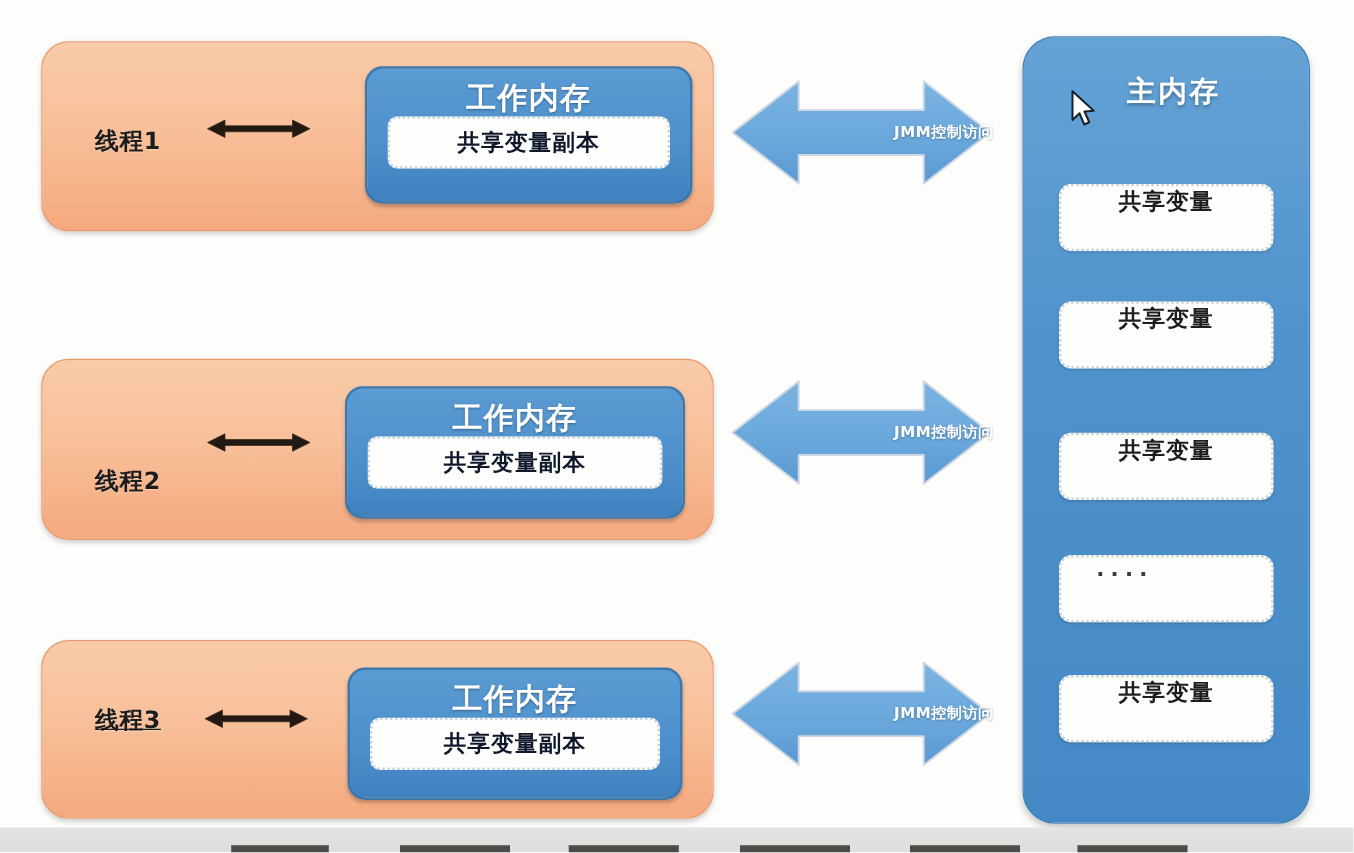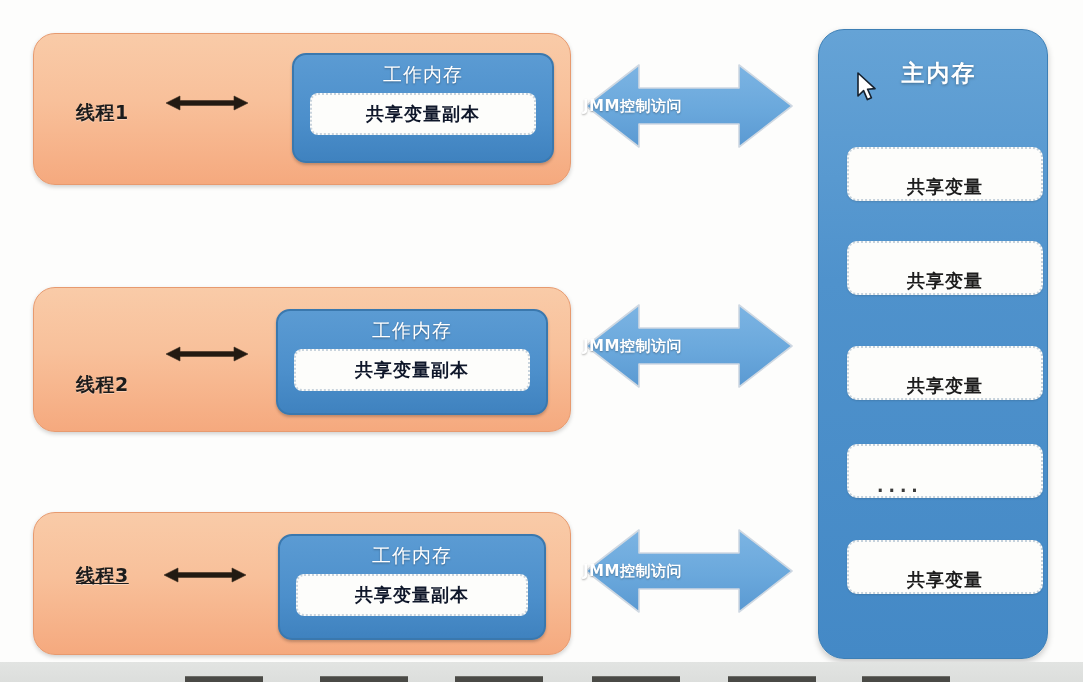--- a/index.html
+++ b/index.html
@@ -74,22 +74,22 @@
   }
   .r1 .work-mem { left: 258px; top: 19px;  width: 262px; height: 110px; }
   .r2 .work-mem { left: 242px; top: 21px;  width: 272px; height: 106px; }
   .r3 .work-mem { left: 244px; top: 21px;  width: 268px; height: 106px; }
 
   .work-mem-title {
     position: absolute;
     left: 0; right: 0;
     top: 7px;
     text-align: center;
-    font-size: 19px;
-    font-weight: normal;
+    font-size: 24px;
+    font-weight: bold;
     color: #ffffff;
     letter-spacing: 1px;
     text-shadow: 0 1px 2px rgba(0,0,0,0.35);
   }
 
   .copy-box {
     position: absolute;
     left: 16px;
     right: 16px;
     top: 38px;
@@ -120,22 +120,22 @@
   .jmm-arrow.a2 { left: 583px; top: 300px; }
   .jmm-arrow.a3 { left: 583px; top: 525px; }
 
   .jmm-arrow svg { display: block; width: 100%; height: 100%; }
 
   .jmm-label {
     position: absolute;
     left: 0; right: 0;
     top: 50%;
     transform: translateY(-50%);
-    text-align: left;
-    font-size: 15px;
+    text-align: right;
+    font-size: 12px;
     font-weight: bold;
     color: #ffffff;
     letter-spacing: 0.5px;
     text-shadow: 0 1px 2px rgba(0,0,0,0.30);
     pointer-events: none;
   }
 
   
   #main-memory {
     position: absolute;
@@ -157,28 +157,28 @@
     font-size: 23px;
     font-weight: bold;
     color: #ffffff;
     letter-spacing: 2px;
     text-shadow: 0 1px 3px rgba(0,0,0,0.35);
   }
 
   .mem-slot {
     position: absolute;
     left: 28px;
-    width: 196px;
+    width: 172px;
     height: 54px;
     background: #fdfdfb;
     border: 2px dotted #c6d2dc;
     border-radius: 10px;
     box-sizing: border-box;
     display: flex;
-    align-items: flex-end;
+    align-items: flex-start;
     justify-content: center;
     box-shadow: 0 1px 2px rgba(0,0,0,0.12);
   }
   .mem-slot.dots { justify-content: flex-start; padding-left: 28px; }
   .mem-slot-label {
     font-size: 18px;
     font-weight: bold;
     color: #1d1d1d;
     letter-spacing: 1px;
     text-shadow: 0 1px 0 rgba(255,255,255,0.6);

